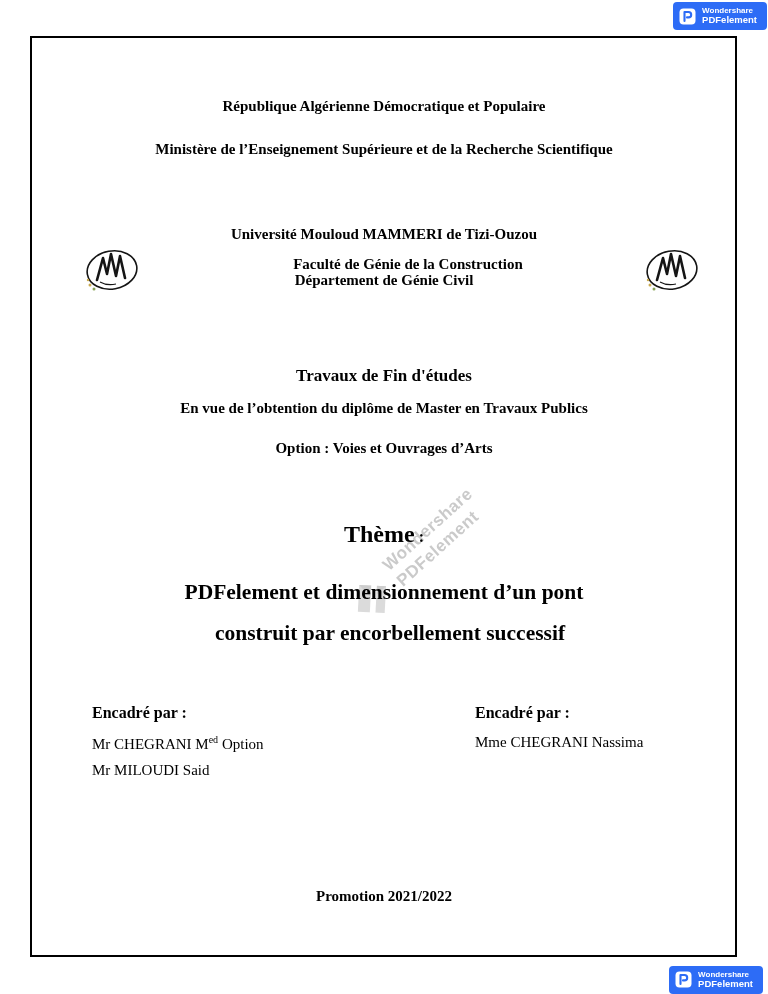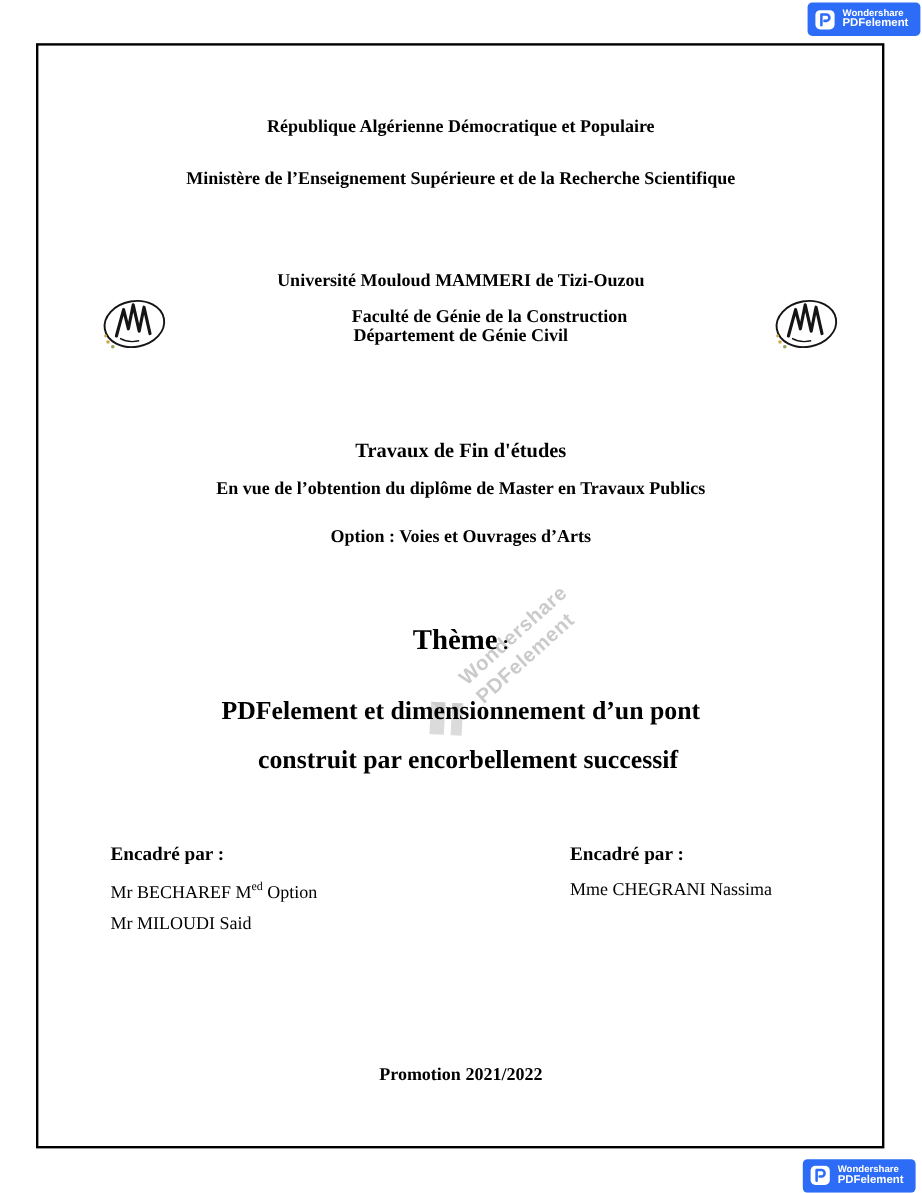--- a/index.html
+++ b/index.html
@@ -128,21 +128,21 @@
 
 <div class="line theme-label">
   <span>Thème</span><span class="colon"> :</span>
 </div>
 <div class="line b21 thm1">PDFelement et dimensionnement d’un pont</div>
 <div class="line b21 thm2">construit par encorbellement successif</div>
 
 <div class="credits-col col-left">
   <div class="credit-title">Encadré par :</div>
   <div class="credit-name">
-    <span>Mr BECHAREF M</span><sup>ed</sup><span> Option</span>
+    <span>Mr CHEGRANI M</span><sup>ed</sup><span> Option</span>
   </div>
   <div class="credit-name">Mr MILOUDI Said</div>
 </div>
 <div class="credits-col col-right">
   <div class="credit-title">Encadré par :</div>
   <div class="credit-name">Mme CHEGRANI Nassima</div>
 </div>
 
 <div class="line b15 promo">Promotion 2021/2022</div>
 

